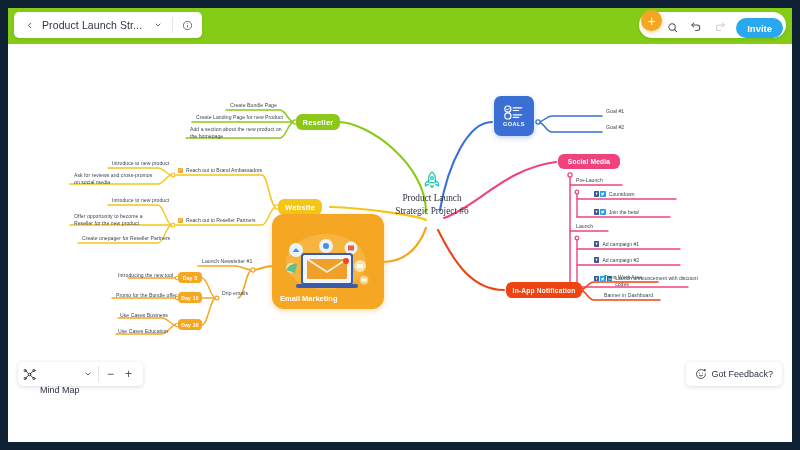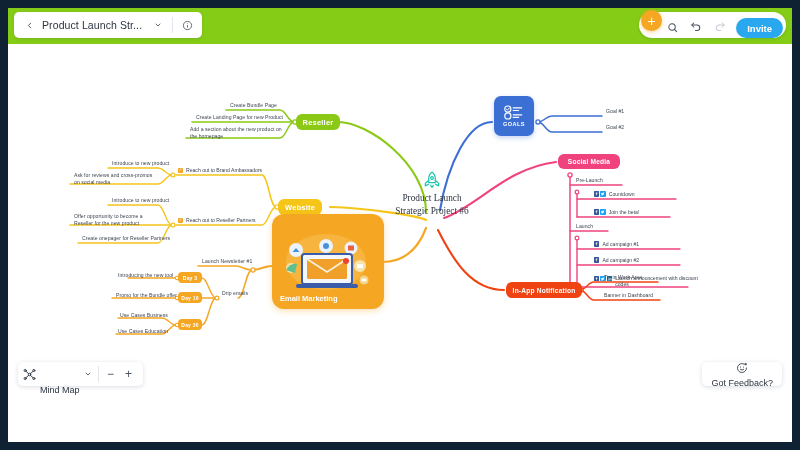--- a/index.html
+++ b/index.html
@@ -152,21 +152,21 @@
   .zoom-btn {
     width: 18px; height: 18px; border: none; background: transparent;
     cursor: pointer; color: #4a5360; font-size: 12px; line-height: 1;
     display: flex; align-items: center; justify-content: center;
   }
   .feedback {
     position: absolute; right: 10px; bottom: 56px; height: 24px;
     display: flex; align-items: center; gap: 4px;
     background: #fff; border-radius: 5px;
     box-shadow: 0 1px 4px rgba(20,40,70,.16);
-    padding: 0 9px; z-index: 40; cursor: pointer; flex-direction: column;
+    padding: 0 9px; z-index: 40; cursor: pointer;
   }
   .feedback span.t { font-size: 9px; color: #2c3440; }
 </style>
 </head>
 <body>
 
 <div id="app">
 
   <div class="topbar">
 

